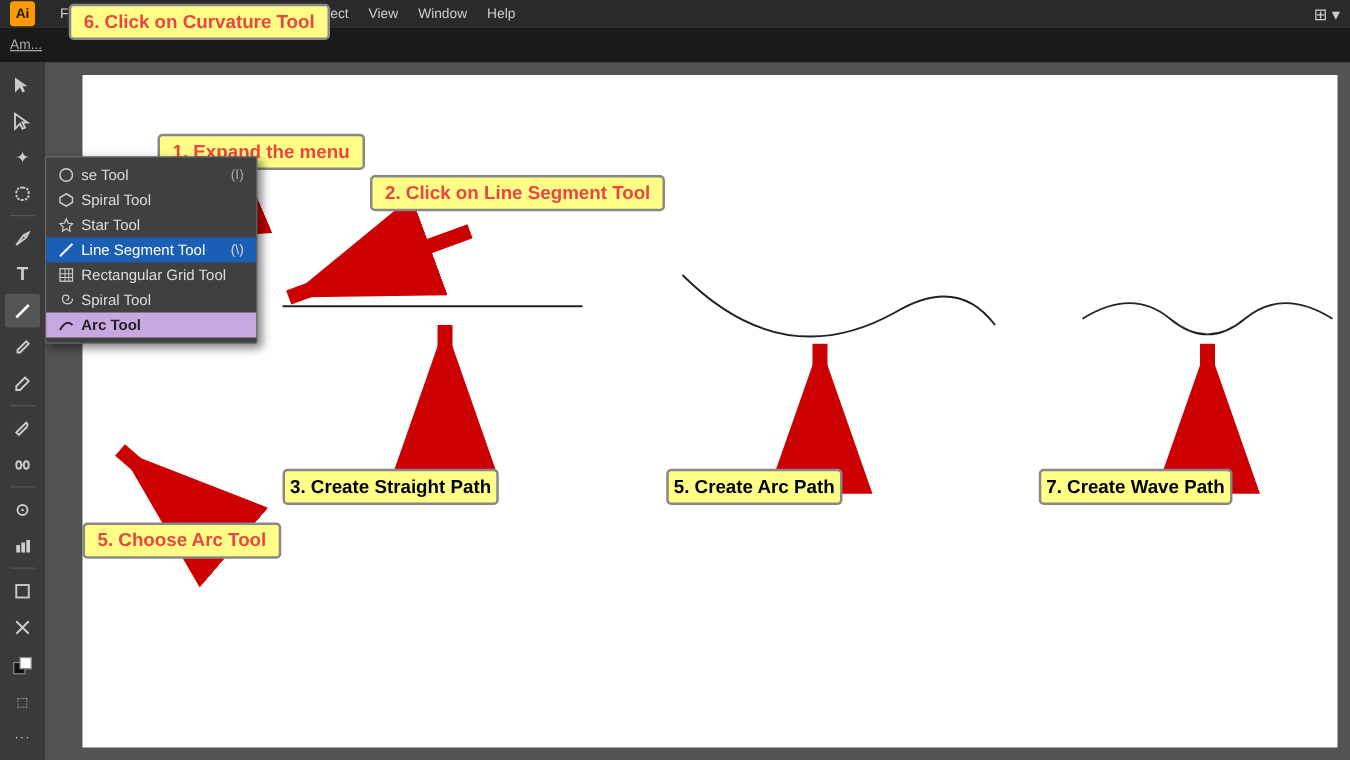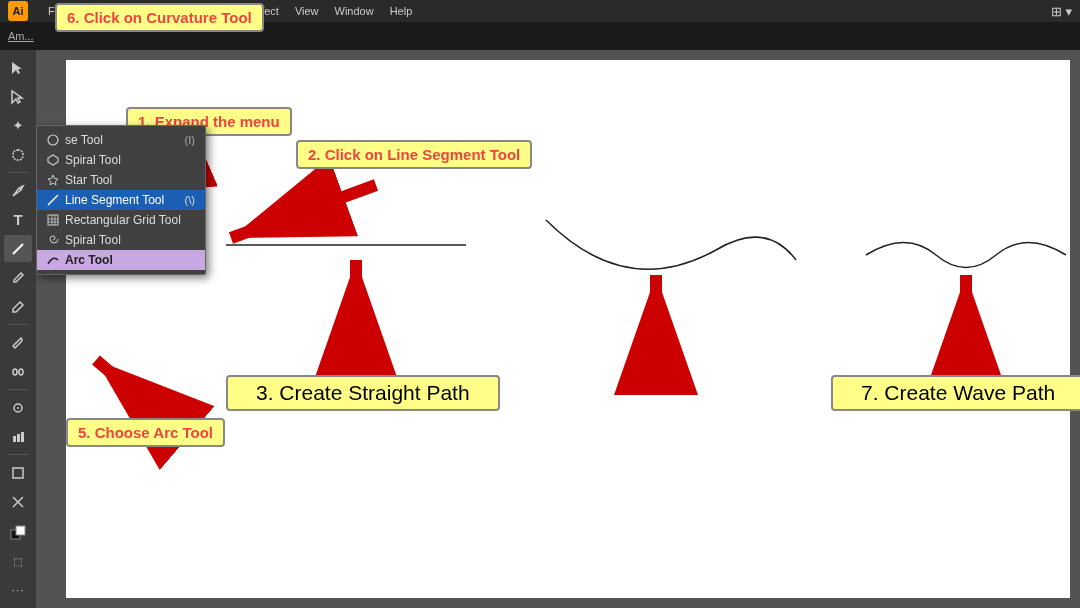--- a/index.html
+++ b/index.html
@@ -146,23 +146,23 @@
       border-radius: 4px;
       white-space: nowrap;
       z-index: 50;
     }
 
     
     .step-label {
       position: absolute;
       background: #ffff88;
       border: 2px solid #888;
-      padding: 4px 28px;
-      font-size: 21px;
-      font-weight: normal;
+      padding: 4px 4px;
+      font-size: 15px;
+      font-weight: bold;
       color: #000;
       border-radius: 4px;
       white-space: nowrap;
       z-index: 50;
     }
 
     
     .canvas-svg {
       position: absolute;
       top: 0; left: 0;
@@ -388,20 +388,23 @@
     </div>
 
     <div class="step-label" style="left: 190px; top: 325px;">
       <span>3. Create Straight Path</span>
     </div>
 
     <div class="annotation" style="left: 30px; top: 368px;">
       <span>5. Choose Arc Tool</span>
     </div>
 
+    <div class="step-label" style="left: 497px; top: 325px;">
+      <span>5. Create Arc Path</span>
+    </div>
 
     <div class="step-label" style="left: 795px; top: 325px;">
       <span>7. Create Wave Path</span>
     </div>
 
   </div>
 
 </div>
 
 </body></html>

